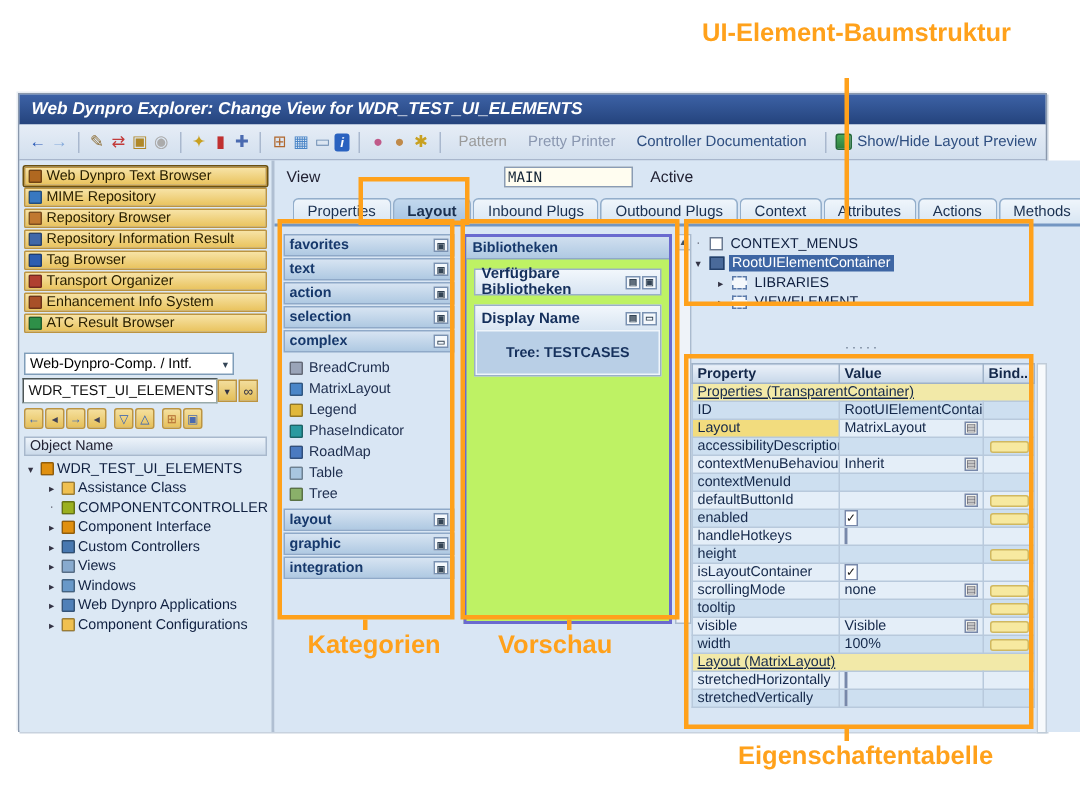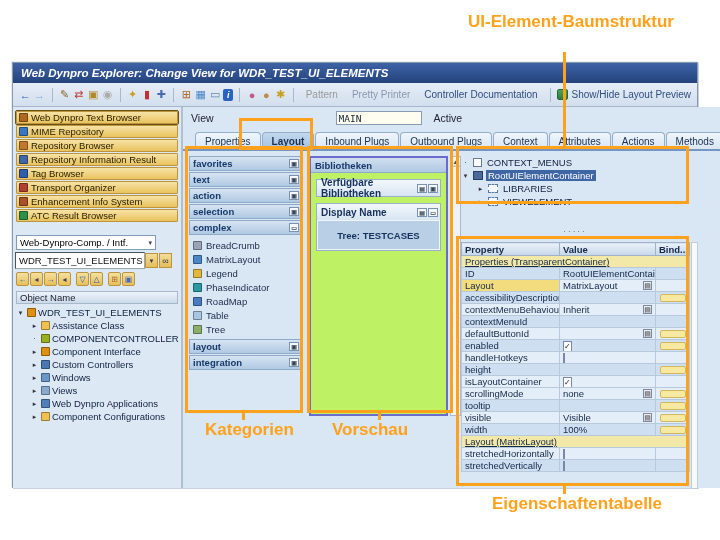--- a/index.html
+++ b/index.html
@@ -246,28 +246,28 @@
             </div>
             <div class="trow">
               <div class="tind"></div>
               <span class="arr">▸</span>
               <span class="micon" style="background: rgb(72, 120, 176);"></span>
               <span>Custom Controllers</span>
             </div>
             <div class="trow">
               <div class="tind"></div>
               <span class="arr">▸</span>
+              <span class="micon" style="background: rgb(136, 170, 206);"></span>
+              <span>Views</span>
+            </div>
+            <div class="trow">
+              <div class="tind"></div>
+              <span class="arr">▸</span>
               <span class="micon" style="background: rgb(104, 152, 200);"></span>
               <span>Windows</span>
-            </div>
-            <div class="trow">
-              <div class="tind"></div>
-              <span class="arr">▸</span>
-              <span class="micon" style="background: rgb(136, 170, 206);"></span>
-              <span>Views</span>
             </div>
             <div class="trow">
               <div class="tind"></div>
               <span class="arr">▸</span>
               <span class="micon" style="background: rgb(80, 128, 184);"></span>
               <span>Web Dynpro Applications</span>
             </div>
             <div class="trow">
               <div class="tind"></div>
               <span class="arr">▸</span>
@@ -343,20 +343,24 @@
                 <div class="citem">
                   <span class="micon" style="background: rgb(138, 176, 106);"></span>
                   <span>Tree</span>
                 </div>
               </div>
               <div class="cathdr">
                 <span>layout</span>
                 <span class="minibtn">▣</span>
               </div>
               <div class="cathdr">
+                <span>graphic</span>
+                <span class="minibtn">▣</span>
+              </div>
+              <div class="cathdr">
                 <span>integration</span>
                 <span class="minibtn">▣</span>
               </div>
             </div>
 
           <div class="preview">
             <div class="pvtitle">Bibliotheken</div>
             <div id="pvboxes">
                 <div class="pvbox">
                   <div class="pvbar">

